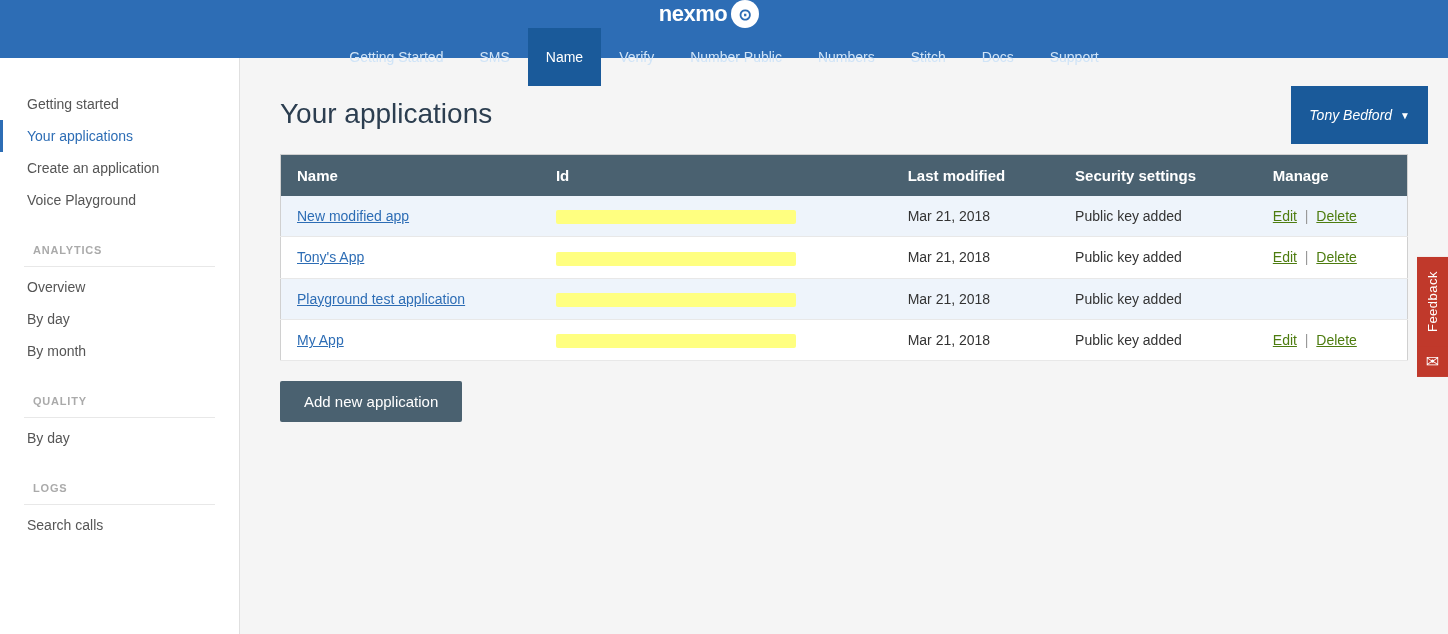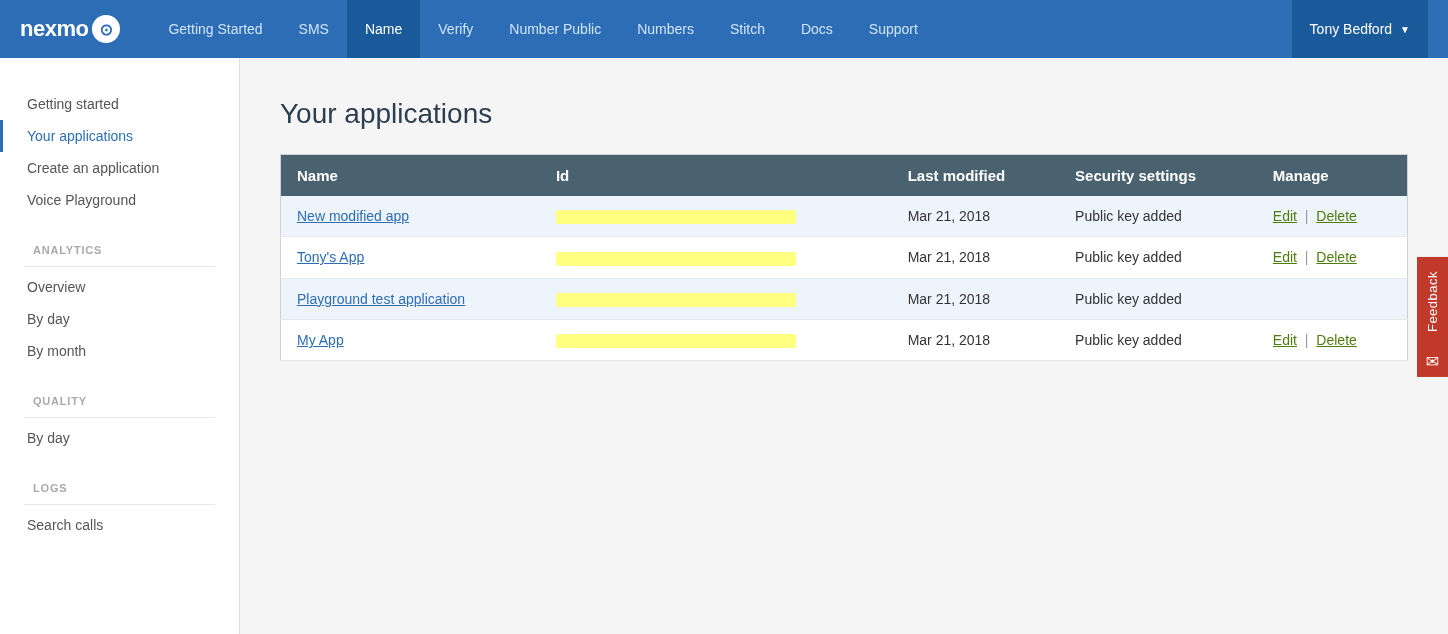--- a/index.html
+++ b/index.html
@@ -6,20 +6,21 @@
     body { font-family: -apple-system, BlinkMacSystemFont, 'Segoe UI', Helvetica, Arial, sans-serif; font-size: 14px; background: #f5f5f5; color: #333; }
 
     
     .top-nav {
       background: #2d6db5;
       display: flex;
       align-items: center;
       height: 58px;
       padding: 0 20px;
       position: relative;
+      flex-direction: column;
     }
     .nav-logo {
       display: flex;
       align-items: center;
       margin-right: 30px;
     }
     .nav-logo-text {
       color: #fff;
       font-size: 22px;
       font-weight: bold;
@@ -65,20 +66,21 @@
     .nav-user {
       color: #fff;
       padding: 0 18px;
       height: 58px;
       display: flex;
       align-items: center;
       cursor: pointer;
       font-size: 14px;
       background: #1a5a9a;
       gap: 8px;
+      font-style: italic;
     }
     .nav-chevron {
       font-size: 10px;
       color: #fff;
     }
 
     
     .page-layout {
       display: flex;
       min-height: calc(100vh - 58px);
@@ -337,20 +339,21 @@
           <td>Public key added</td>
           <td class="manage-cell">
             <a class="manage-link">Edit</a>
             <span class="manage-separator">|</span>
             <a class="manage-link">Delete</a>
           </td>
         </tr>
       </tbody>
     </table>
 
+    <button class="add-btn">Add new application</button>
   </main>
 </div>
 
 <div class="feedback-tab-container">
   <div style="background:#c0392b; display:flex; flex-direction:column; align-items:center; cursor:pointer;">
     <span class="feedback-tab-vertical">Feedback</span>
     <div class="feedback-icon">✉</div>
   </div>
 </div>
 

